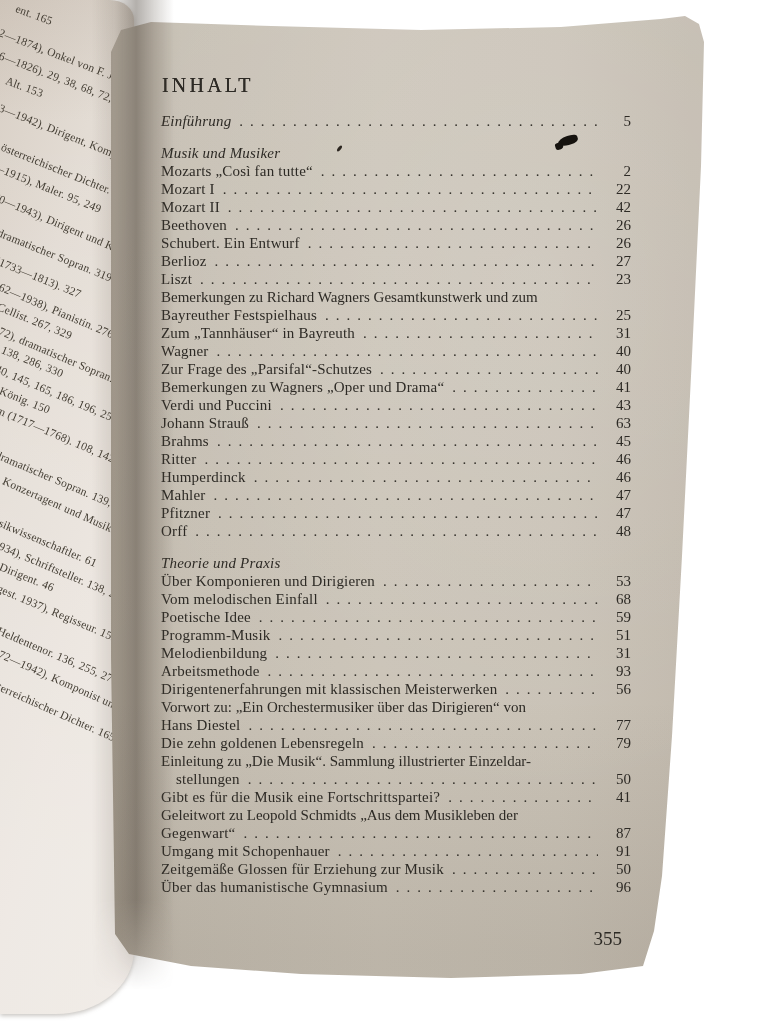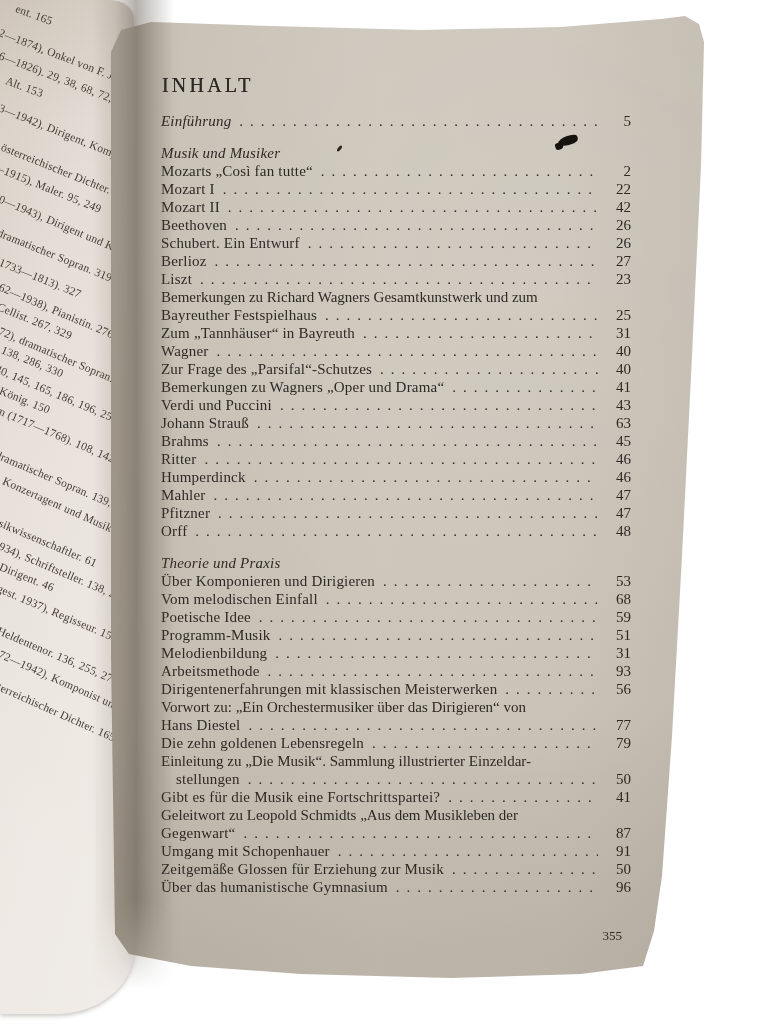--- a/index.html
+++ b/index.html
@@ -58,21 +58,21 @@
   .lbl.ind{padding-left:15px;}
   .ital{font-style:italic;}
   .dots{
     flex:1 1 auto;overflow:hidden;white-space:nowrap;margin:0 3px 0 8px;
     letter-spacing:7px;color:#34312b;
   }
   .dots::before{content:"..................................................................";}
   .pg{flex:0 0 30px;text-align:right;}
   .intro{margin-bottom:14px;}
   .section-heading{font-style:italic;font-size:15px;line-height:18px;margin-top:14px;letter-spacing:.2px;}
-  .book-page-number{position:absolute;top:912px;left:0;width:511px;text-align:right;font-size:13px;color:#2d2a25;}
+  .book-page-number{position:absolute;top:912px;left:0;width:511px;text-align:right;font-size:19px;color:#2d2a25;}
 
   
   .ink-smudge{
     position:absolute;left:447px;top:120px;width:20px;height:9px;background:#16130f;
     border-radius:65% 40% 50% 60%;transform:rotate(-16deg);
   }
   .ink-smudge::after{
     content:"";position:absolute;left:-4px;top:4px;width:8px;height:7px;background:#16130f;
     border-radius:40% 60% 60% 40%;
   }

